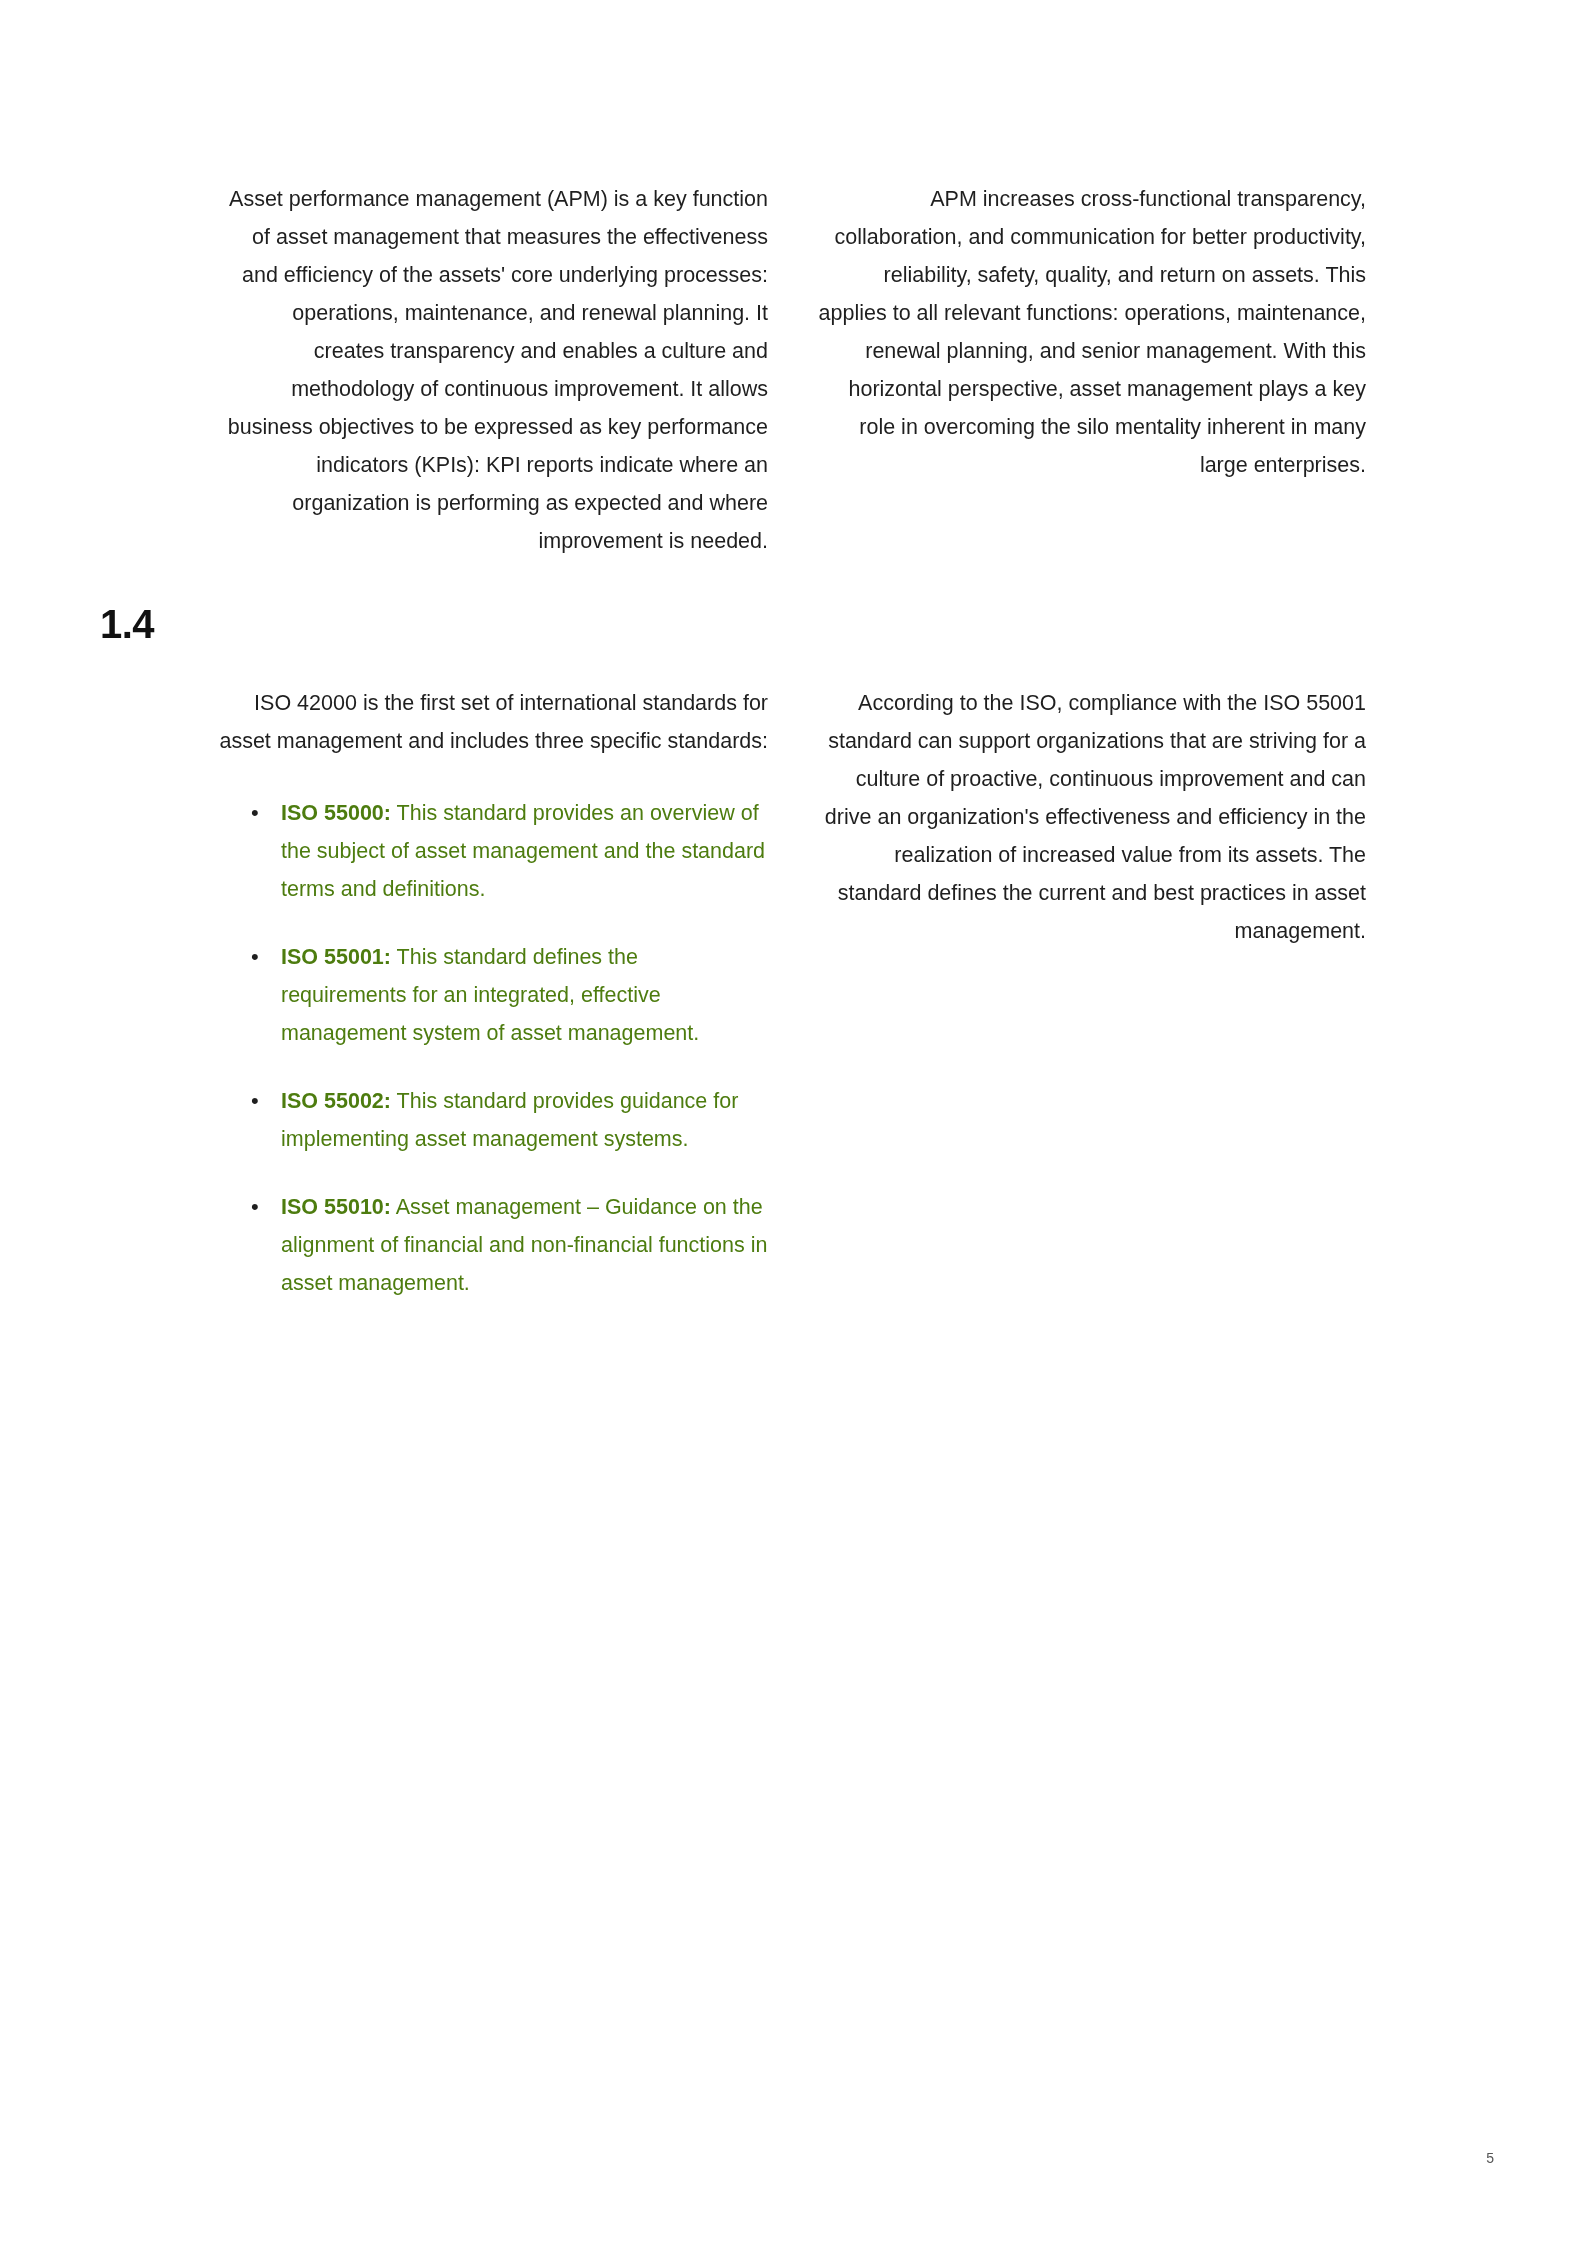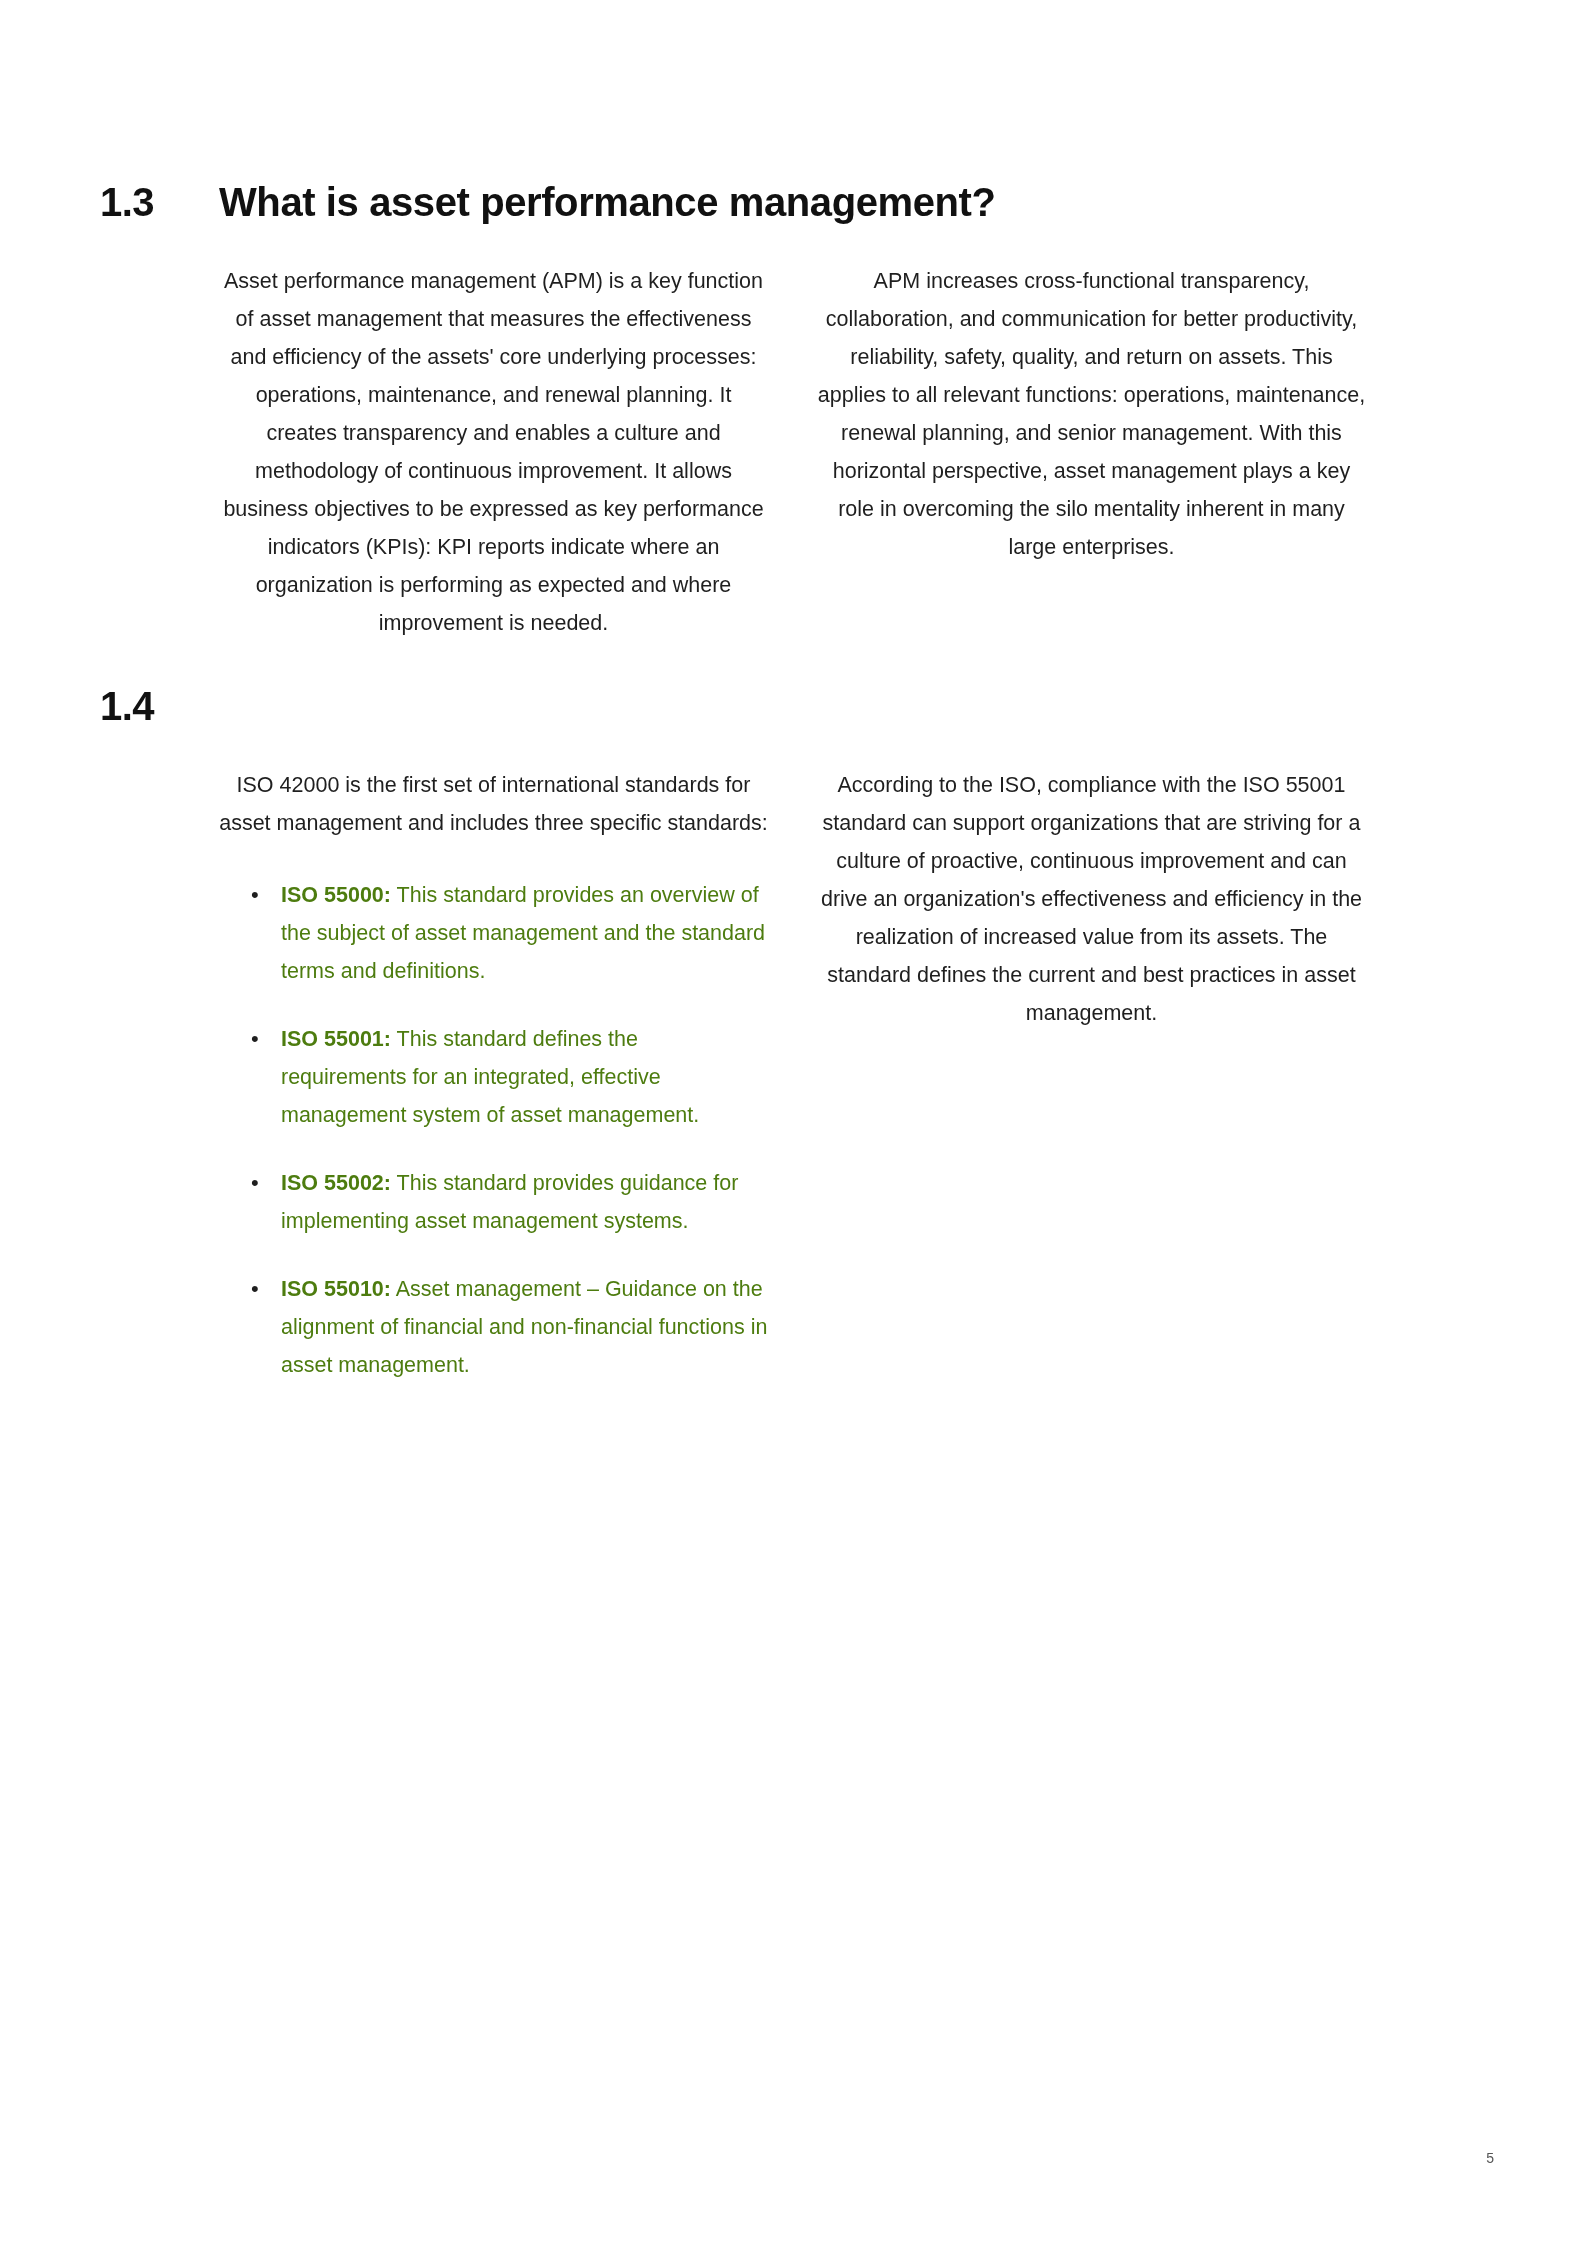--- a/index.html
+++ b/index.html
@@ -63,21 +63,21 @@
   }
   .col {
     width: 549px;
     flex: 0 0 549px;
   }
   .col p {
     margin: 0;
     font-size: 21.5px;
     line-height: 38px;
     color: #1f1f1f;
-    text-align: center;
+    text-align: right;
   }
 
   
   ul.bullets {
     list-style: none;
     margin: 34px 0 0 0;
     padding: 0;
   }
   ul.bullets li {
     position: relative;
@@ -111,24 +111,20 @@
     color: #555555;
   }
 </style>
 </head>
 <body>
 
 <div class="page">
   <div class="content">
 
     <div class="section">
-      <div class="sec-head">
-        <div class="sec-num">1.3</div>
-        <div class="sec-title">What is asset performance management?</div>
-      </div>
       <div class="cols">
         <div class="col">
           <p>Asset performance management (APM) is a key function of asset management that measures the effectiveness and efficiency of the assets' core underlying processes: operations, maintenance, and renewal planning. It creates transparency and enables a culture and methodology of continuous improvement. It allows business objectives to be expressed as key performance indicators (KPIs): KPI reports indicate where an organization is performing as expected and where improvement is needed.</p>
         </div>
         <div class="col">
           <p>APM increases cross-functional transparency, collaboration, and communication for better productivity, reliability, safety, quality, and return on assets. This applies to all relevant functions: operations, maintenance, renewal planning, and senior management. With this horizontal perspective, asset management plays a key role in overcoming the silo mentality inherent in many large enterprises.</p>
         </div>
       </div>
     </div>
 

